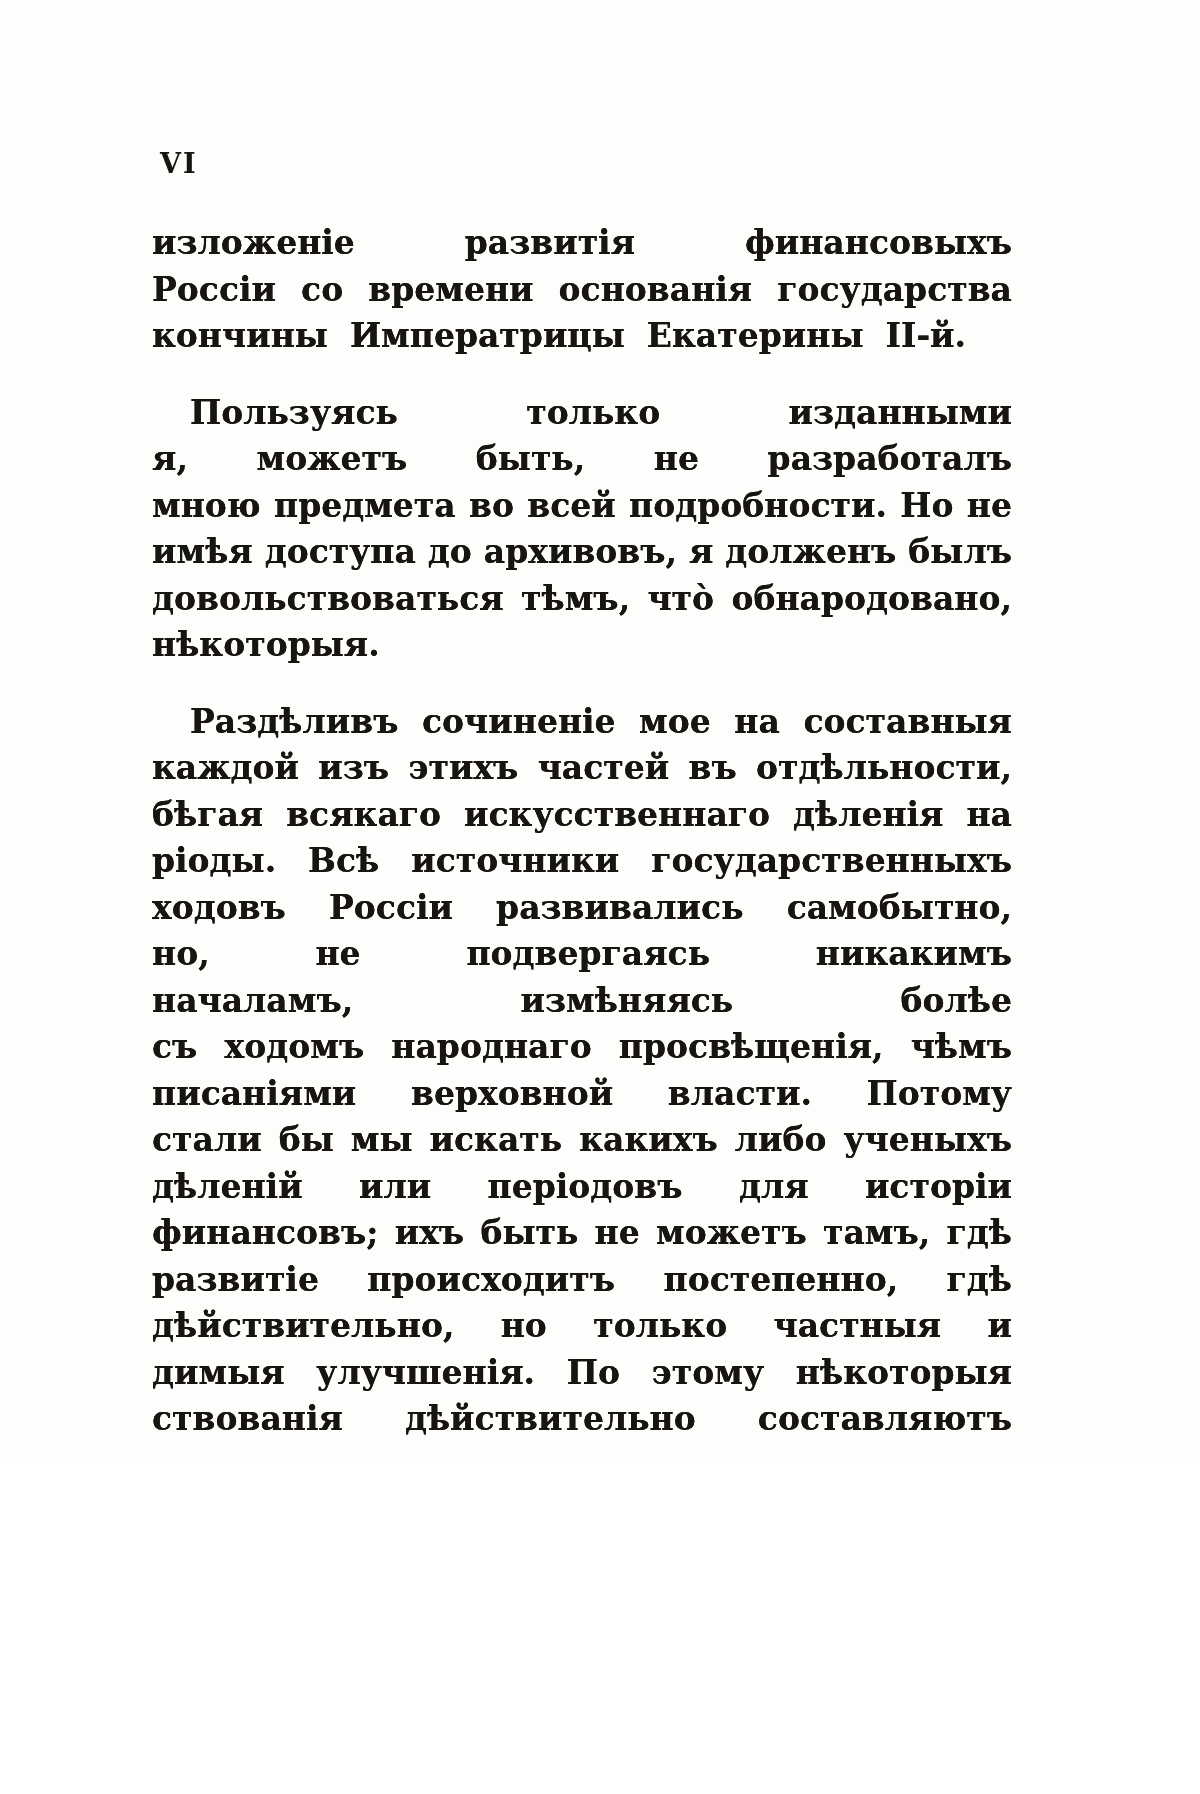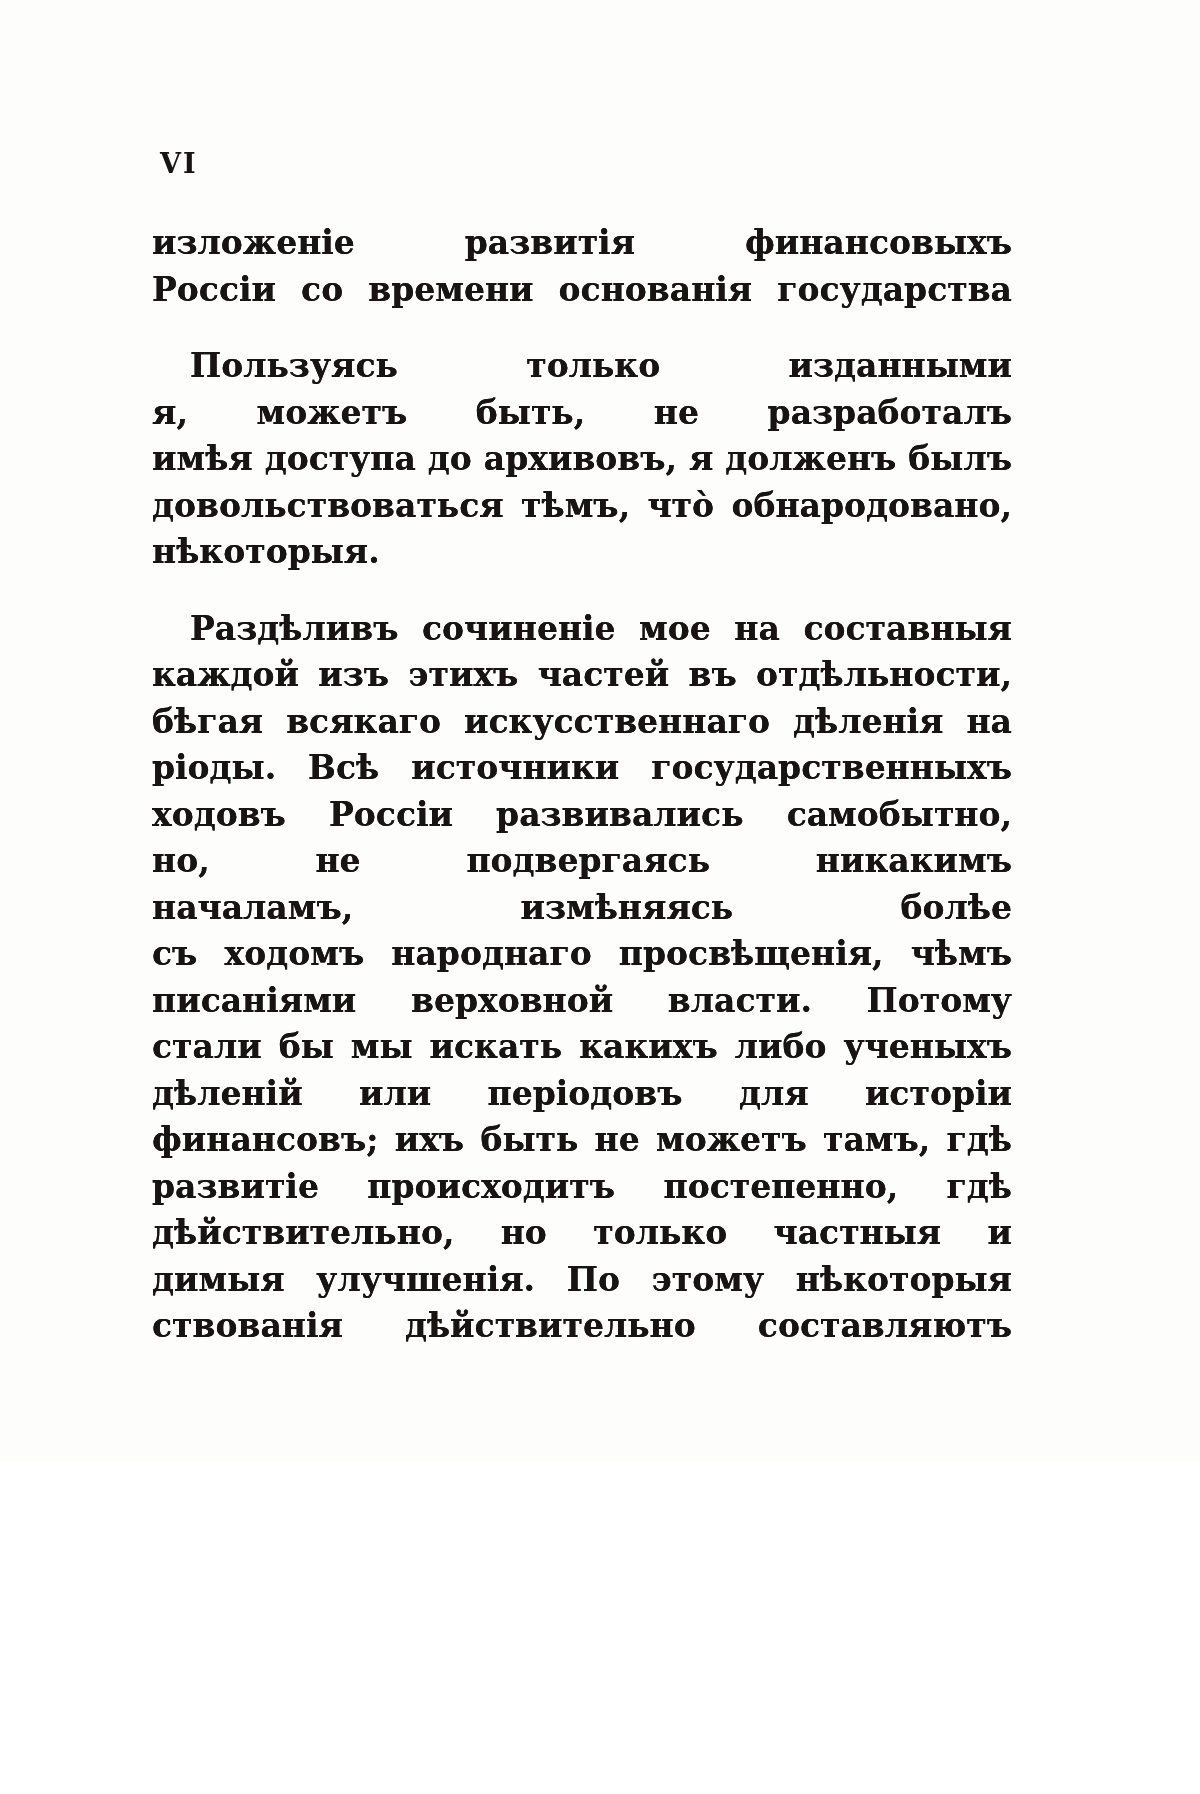--- a/index.html
+++ b/index.html
@@ -68,25 +68,27 @@
 
 <div class="page">
 
   <div class="page-number">VI</div>
 
   <div class="text-block">
 
     <div class="paragraph">
       <div class="line">изложеніе развитія финансовыхъ учрежденій</div>
       <div class="line">Россіи со времени основанія государства до</div>
+      <div class="line end">кончины Императрицы Екатерины II-й.</div>
     </div>
 
     <div class="paragraph">
       <div class="line indent">Пользуясь только изданными матеріалами,</div>
       <div class="line">я, можетъ быть, не разработалъ избраннаго</div>
+      <div class="line">мною предмета во всей подробности. Но не</div>
       <div class="line">имѣя доступа до архивовъ, я долженъ былъ</div>
       <div class="line">довольствоваться тѣмъ, что̀ обнародовано, и</div>
       <div class="line end">нѣкоторыя.</div>
     </div>
 
     <div class="paragraph">
       <div class="line indent">Раздѣливъ сочиненіе мое на составныя ча-</div>
       <div class="line">каждой изъ этихъ частей въ отдѣльности, из-</div>
       <div class="line">бѣгая всякаго искусственнаго дѣленія на пе-</div>
       <div class="line">ріоды. Всѣ источники государственныхъ до-</div>

